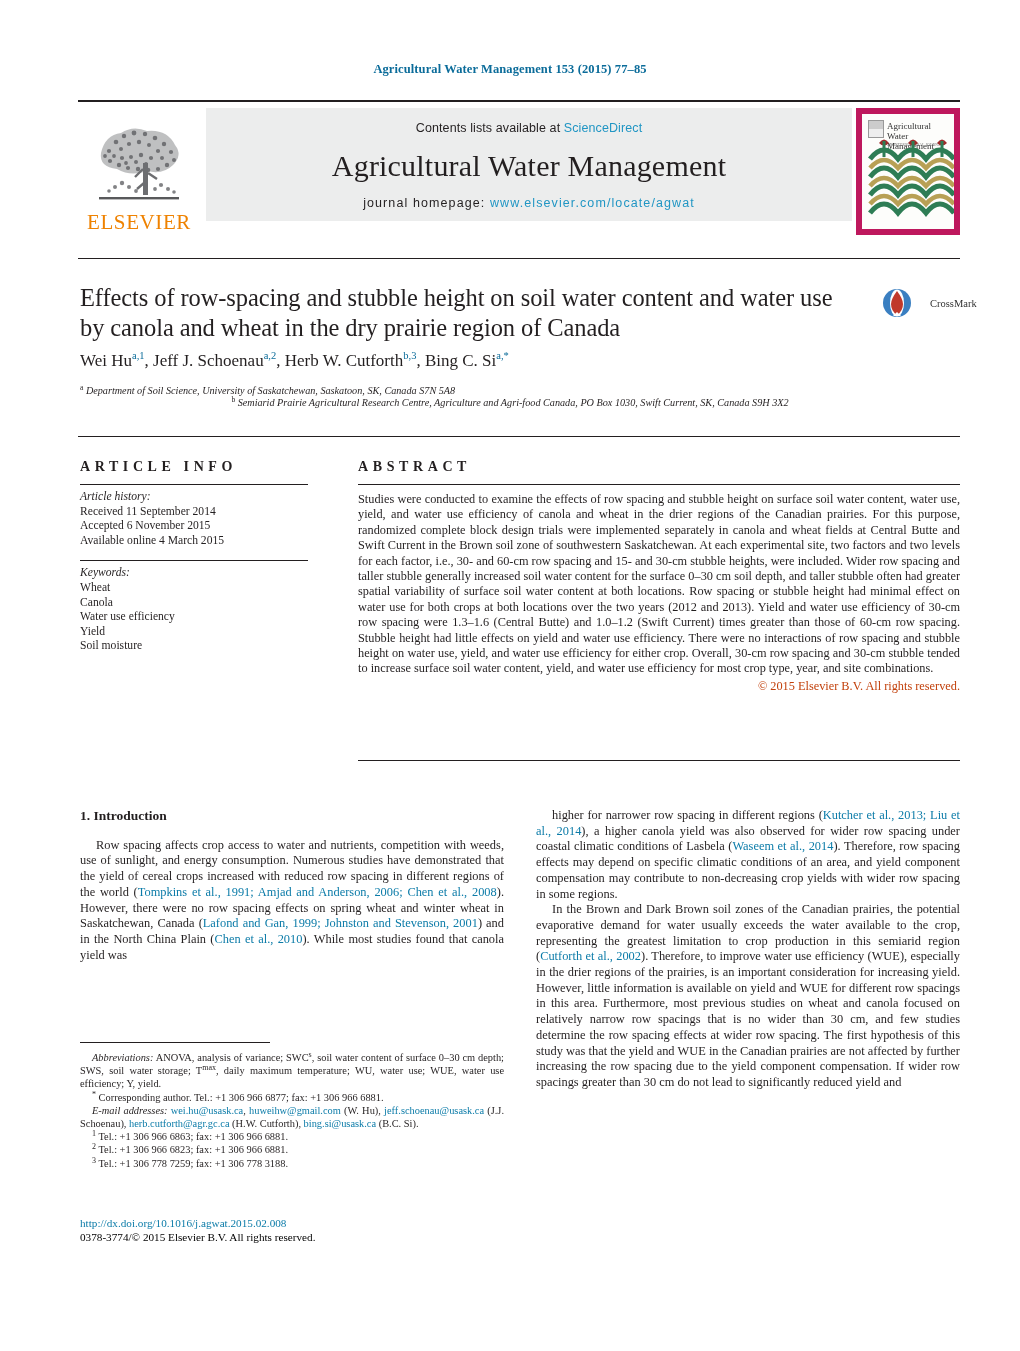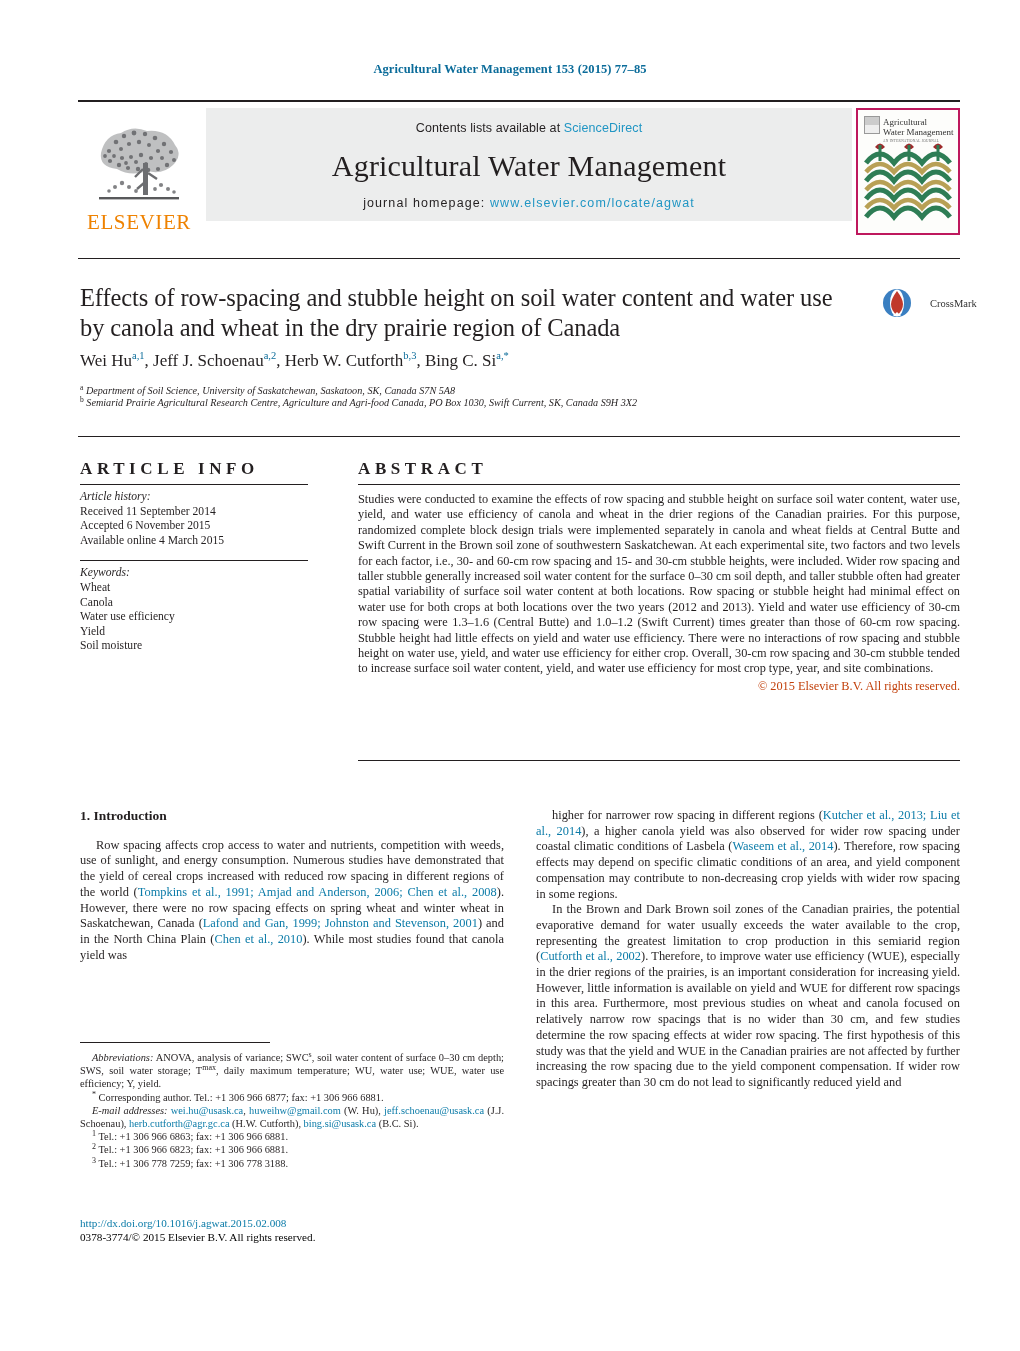--- a/index.html
+++ b/index.html
@@ -100,21 +100,21 @@
     color: #231f20;
     letter-spacing: 1.1px;
   }
   .homepage-line .url {
     color: #2196c4;
   }
   .cover-box {
     flex: 0 0 104px;
     width: 104px;
     height: 127px;
-    border: 2px solid #be185d;
+    border: 6px solid #be185d;
     box-sizing: border-box;
     background: #fdfdfb;
     position: relative;
     overflow: hidden;
   }
   .cover-title {
     position: absolute;
     top: 7px;
     left: 25px;
     font-family: "Liberation Serif", serif;
@@ -193,41 +193,41 @@
     position: absolute;
     left: 80px;
     width: 860px;
     font-family: "Liberation Serif", serif;
     font-style: italic;
     font-size: 10.2px;
     line-height: 12.5px;
     color: #231f20;
   }
   .affil-a { top: 385px; }
-  .affil-b { top: 397px; }
+  .affil-b { top: 397px; text-align: center; }
   .affil sup {
     font-style: normal;
     font-size: 7.5px;
     vertical-align: super;
     line-height: 0;
   }
 
   
   .info-rule-top {
     position: absolute;
     top: 436px;
     left: 78px;
     width: 882px;
     border-top: 1px solid #231f20;
   }
   .colhead {
     position: absolute;
     font-family: "Liberation Serif", serif;
     font-weight: bold;
-    font-size: 17px;
+    font-size: 14px;
     letter-spacing: 4.6px;
     color: #231f20;
   }
   .colhead.info { top: 459px; left: 80px; }
   .colhead.abs  { top: 459px; left: 358px; }
 
   .info-col {
     position: absolute;
     top: 484px;
     left: 80px;

